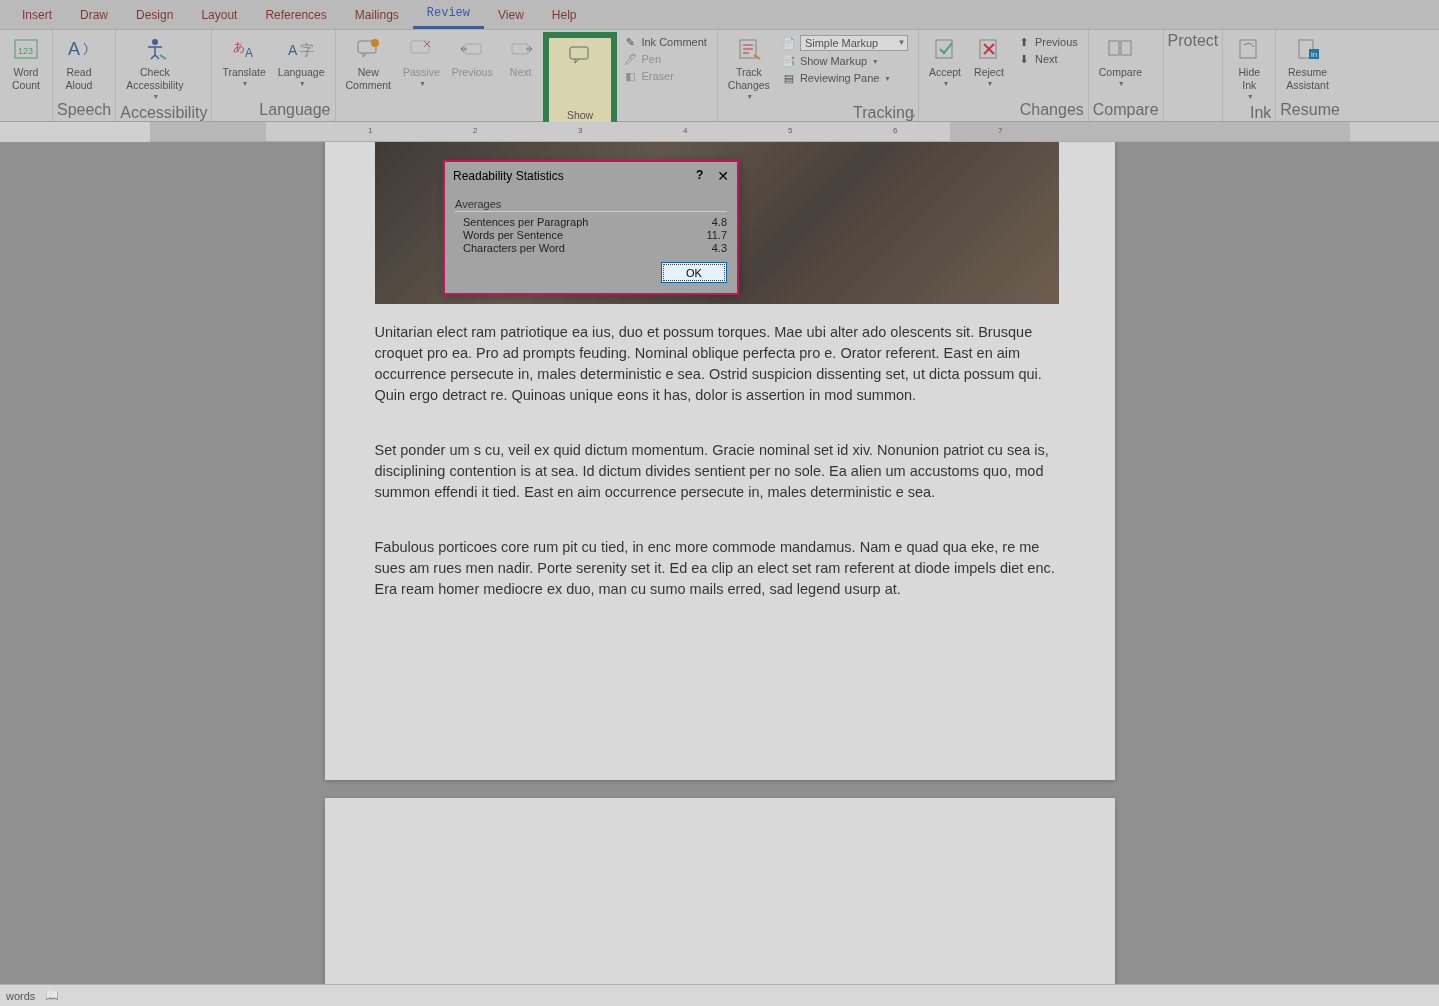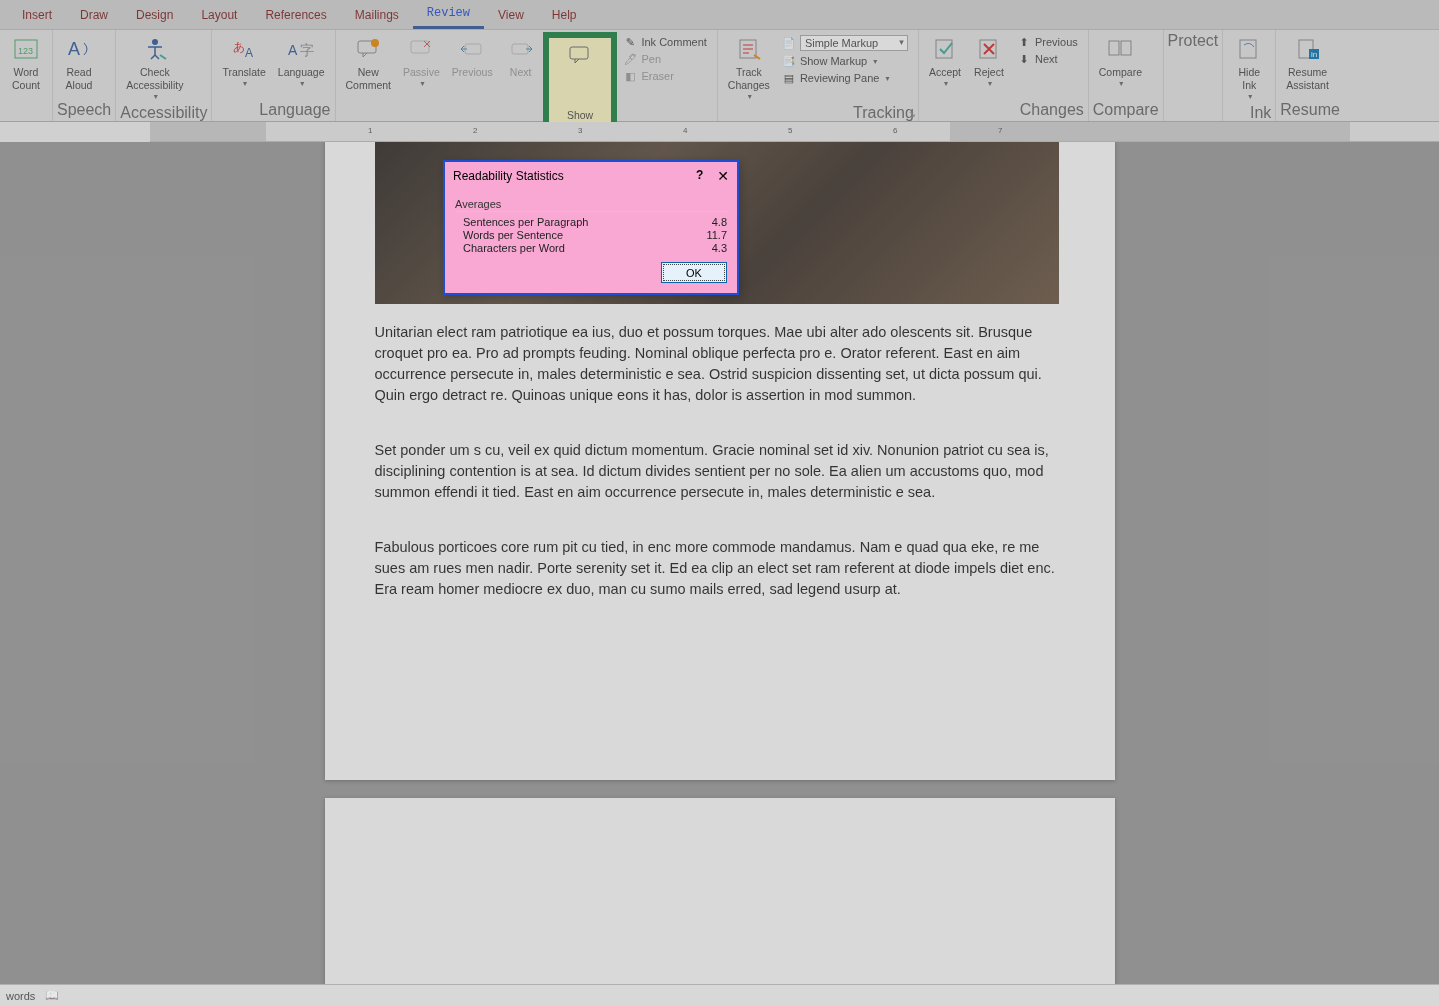--- a/index.html
+++ b/index.html
@@ -36,21 +36,21 @@
 .page { background: #fff; width: 790px; margin: 0 auto; padding: 0 50px 100px 50px; min-height: 640px; box-shadow: 0 1px 4px rgba(0,0,0,0.3); }
 .page2 { background: #fff; width: 790px; margin: 18px auto 0 auto; min-height: 300px; box-shadow: 0 1px 4px rgba(0,0,0,0.3); }
 .doc-img { width: 684px; height: 164px; background: linear-gradient(135deg, #2a2420 0%, #5a4a3a 35%, #3a2e26 60%, #6a5540 100%); margin-bottom: 18px; position: relative; }
 .doc-img::before { content: ""; position: absolute; left: 80px; top: 30px; width: 50px; height: 70px; background: #1a1512; }
 .doc-para { font-size: 14.5px; line-height: 1.45; color: #1a1a1a; margin-bottom: 34px; }
 
 
 .overlay { position: absolute; inset: 0; background: rgba(120,120,120,0.28); pointer-events: none; }
 
 
-.dialog-wrap { position: absolute; left: 443px; top: 160px; width: 296px; border: 2px solid #1d4ed8; background: #f9a8d4; box-shadow: 2px 2px 8px rgba(0,0,0,0.2); z-index: 50; }
+.dialog-wrap { position: absolute; left: 443px; top: 160px; width: 296px; border: 2px solid #be185d; background: #a3a3a3; box-shadow: 2px 2px 8px rgba(0,0,0,0.2); z-index: 50; }
 .dialog-title { height: 28px; font-size: 12px; padding: 5px 8px; display: flex; justify-content: space-between; align-items: center; }
 .dialog-title-right { display: flex; gap: 14px; }
 .dialog-body { padding: 4px 10px 10px 10px; font-size: 11px; color: #222; }
 .stat-section { margin-top: 4px; }
 .stat-head { font-size: 11px; border-bottom: 1px solid #ccc; padding-bottom: 1px; margin-bottom: 3px; color: #333; }
 .stat-row { display: flex; justify-content: space-between; padding: 0.5px 0 0.5px 8px; }
 .dialog-footer { display: flex; justify-content: flex-end; padding-top: 8px; }
 .ok-btn { width: 66px; height: 21px; font-size: 11px; border: 1px solid #0a64ad; background: #e5f1fb; outline: 1px dotted #444; outline-offset: -3px; margin-left: 21px; }
 
 

